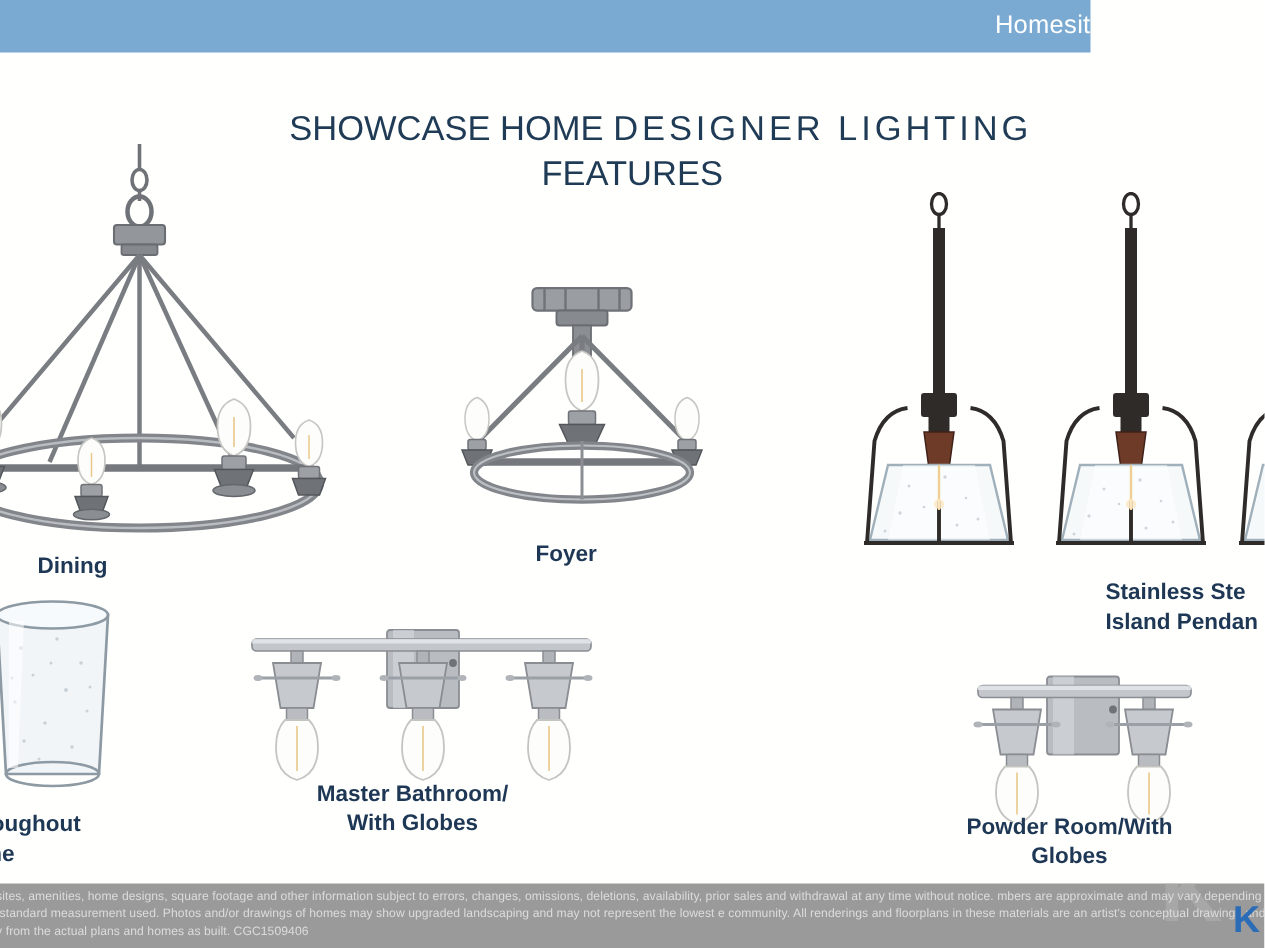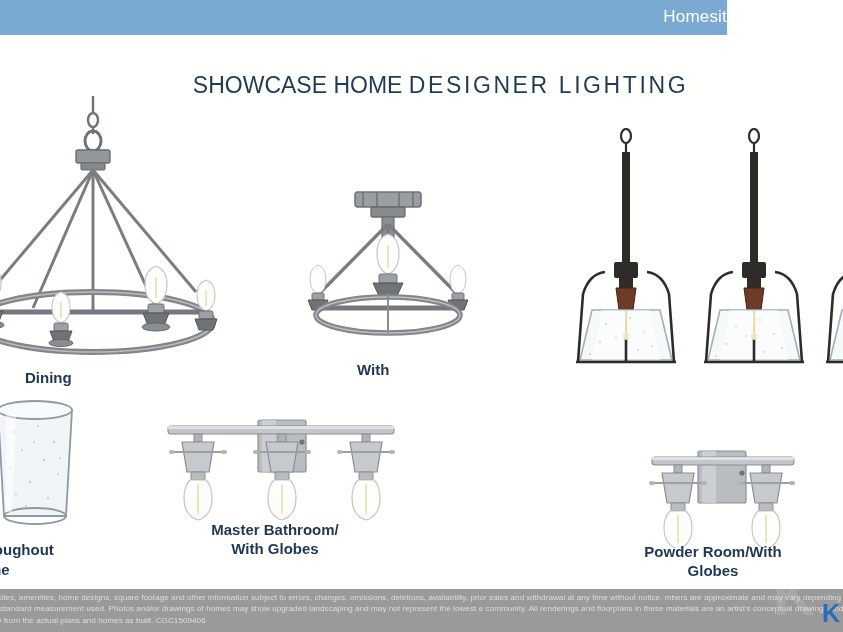--- a/index.html
+++ b/index.html
@@ -88,20 +88,21 @@
 <body>
 
 <div class="slide">
 
   <div class="header-bar">
     <div class="header-title">Homesit</div>
   </div>
 
   <div class="deck-title">
     <span class="t1">SHOWCASE HOME </span><span class="t2">DESIGNER LIGHTING</span><br>
+    <span class="t3">FEATURES</span>
   </div>
 
   <div class="fx" id="fx-dining">
     <svg width="330" height="270" viewBox="0 0 330 270">
       <g stroke="#6f7378" fill="none" stroke-width="2.4">
 
         <line x1="165" y1="0" x2="165" y2="18"></line>
         <ellipse cx="165" cy="24" rx="5" ry="7"></ellipse>
         <line x1="165" y1="31" x2="165" y2="38"></line>
         <ellipse cx="165" cy="45" rx="8" ry="10" stroke-width="3"></ellipse>
@@ -392,21 +393,23 @@
         <ellipse cx="-26" cy="18" rx="3" ry="2" fill="#b0b4b9"></ellipse>
         <ellipse cx="26" cy="18" rx="3" ry="2" fill="#b0b4b9"></ellipse>
         <rect x="-7" y="38" width="14" height="8" rx="1" fill="#b9bdc2" stroke="#8a8e93" stroke-width="1"></rect>
         <path d="M-8,46 q-6,6 -6,17 q0,17 14,21 q14,-4 14,-21 q0,-11 -6,-17 z" fill="#fdfdfb" stroke="#c4c4c0" stroke-width="1.2"></path>
         <line x1="0" y1="50" x2="0" y2="78" stroke="#eacf96" stroke-width="1.2"></line>
       </g>
     </svg>
   </div>
 
   <div class="caption cap-dining">Dining</div>
-  <div class="caption cap-foyer">With</div>
+  <div class="caption cap-foyer">Foyer</div>
+  <div class="caption cap-island">Stainless Ste
+Island Pendan</div>
   <div class="caption cap-through">roughout
 me</div>
   <div class="caption cap-powder">Powder Room/With
 Globes</div>
   <div class="caption cap-master">Master Bathroom/
 With Globes</div>
 
   <div class="footer">
     <div class="watermark">K</div>
     <div class="footer-text">mesites, amenities, home designs, square footage and other information subject to errors, changes, omissions, deletions, availability, prior sales and withdrawal at any time without notice. mbers are approximate and may vary depending on the standard measurement used. Photos and/or drawings of homes may show upgraded landscaping and may not represent the lowest e community. All renderings and floorplans in these materials are an artist's conceptual drawings and will vary from the actual plans and homes as built. CGC1509406</div>

